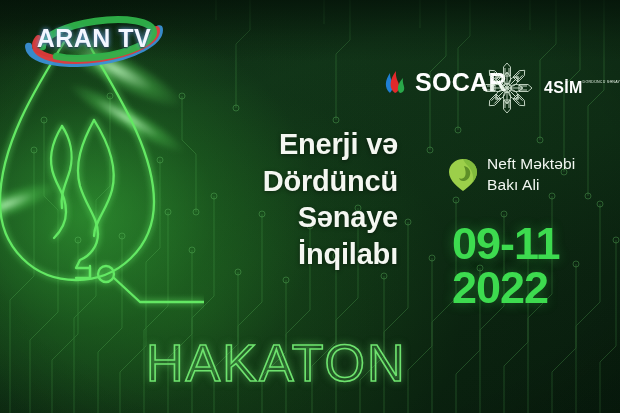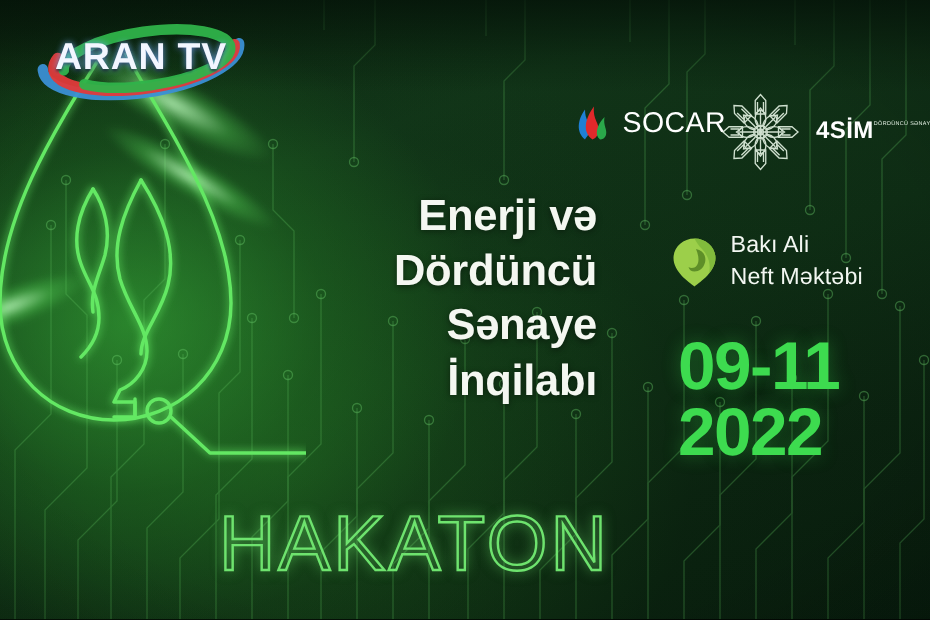--- a/index.html
+++ b/index.html
@@ -83,22 +83,22 @@
   .socar-block {
     position: absolute;
     left: 381px;
     top: 69px;
     display: flex;
     align-items: center;
     gap: 7px;
   }
   .socar-word {
     color: #ffffff;
-    font-size: 19px;
-    font-weight: normal;
+    font-size: 25px;
+    font-weight: bold;
     letter-spacing: 0.3px;
     line-height: 1;
   }
 
   
   .sim-block {
     position: absolute;
     left: 478px;
     top: 60px;
     display: flex;
@@ -391,22 +391,22 @@
     <div>İnqilabı</div>
   </div>
 
   <div class="bhos-block">
     <svg width="30" height="34" viewBox="0 0 30 34">
       <path d="M15 1 C23 1 29 7 29 14 C29 23 19 30 15 33 C11 30 1 23 1 14 C1 7 7 1 15 1 Z" fill="#9ccf4a"></path>
       <path d="M16 8 C21 9 23 13 22 17 C21 21 18 23 15 23 C13 23 11.5 22 11 20 C12.5 21 15 21 16.5 19 C18.5 16.4 17.6 11.6 16 8 Z" fill="#5e8f28"></path>
       <path d="M15 1 C23 1 29 7 29 14 C29 18 27 21.5 24.5 24.5 C26 20 25 13 20 8 C18 6 16.2 3.6 15 1 Z" fill="#7cb73a" opacity="0.85"></path>
     </svg>
     <div class="bhos-text">
+      <div>Neft Məktəbi</div>
       <div>Bakı Ali</div>
-      <div>Neft Məktəbi</div>
     </div>
   </div>
 
   <div class="date-block">
     <div class="date-range">09-11</div>
     <div class="date-year">2022</div>
   </div>
 
   <div class="hakaton">HAKATON</div>
 

